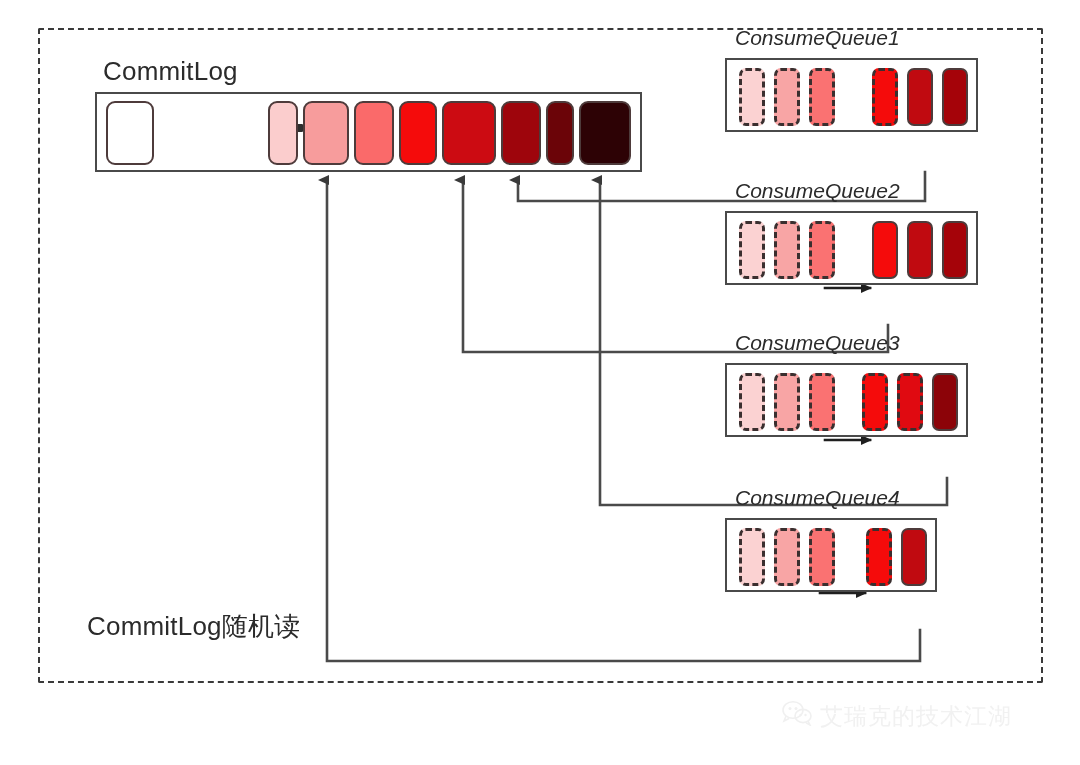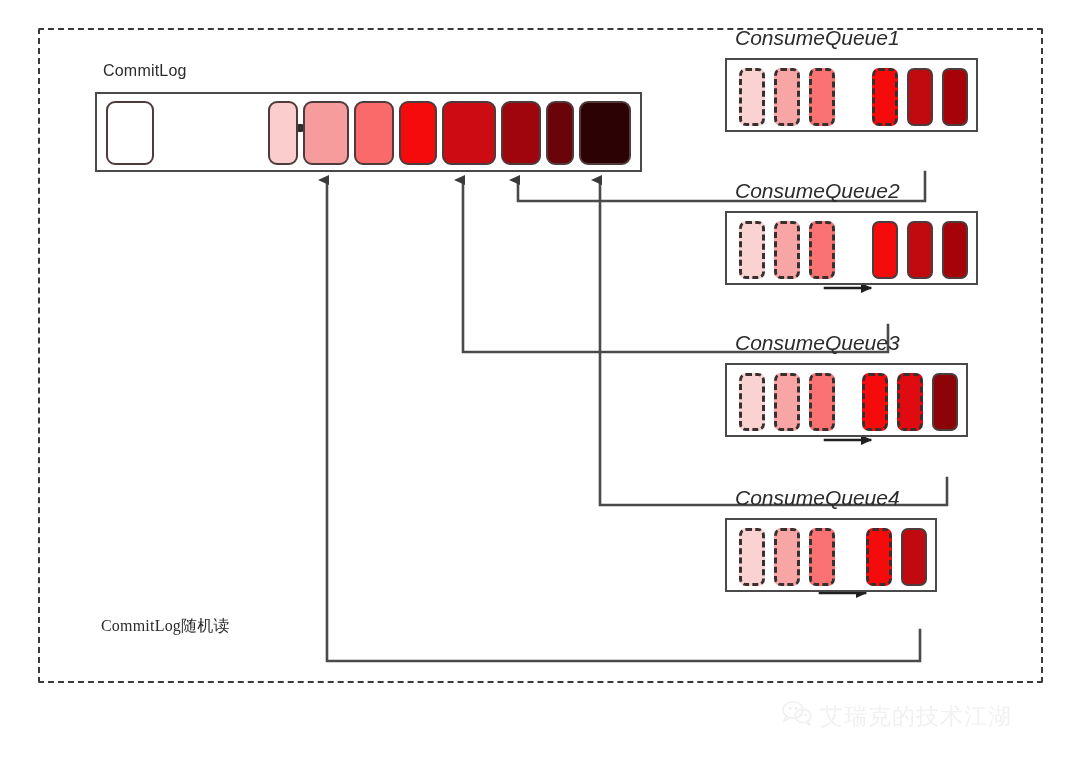--- a/index.html
+++ b/index.html
@@ -30,27 +30,27 @@
     top: 28px;
     width: 1005px;
     height: 655px;
     border: 2px dashed #3a3a3a;
     box-sizing: border-box;
     border-radius: 2px;
   }
   .label {
     position: absolute;
     color: #2b2b2b;
-    font-size: 16px;
+    font-size: 26px;
     line-height: 26px;
     white-space: nowrap;
     letter-spacing: 0.2px;
   }
   #commitlog-label { left: 103px; top: 58px; }
-  #commitlog-random-read-label { left: 101px; top: 613px; font-family: Liberation Serif, serif; }
+  #commitlog-random-read-label { left: 87px; top: 613px; }
 
   
   .commitlog-box {
     position: absolute;
     left: 95px;
     top: 92px;
     width: 547px;
     height: 80px;
     border: 2.5px solid #4a4a4a;
     box-sizing: border-box;

